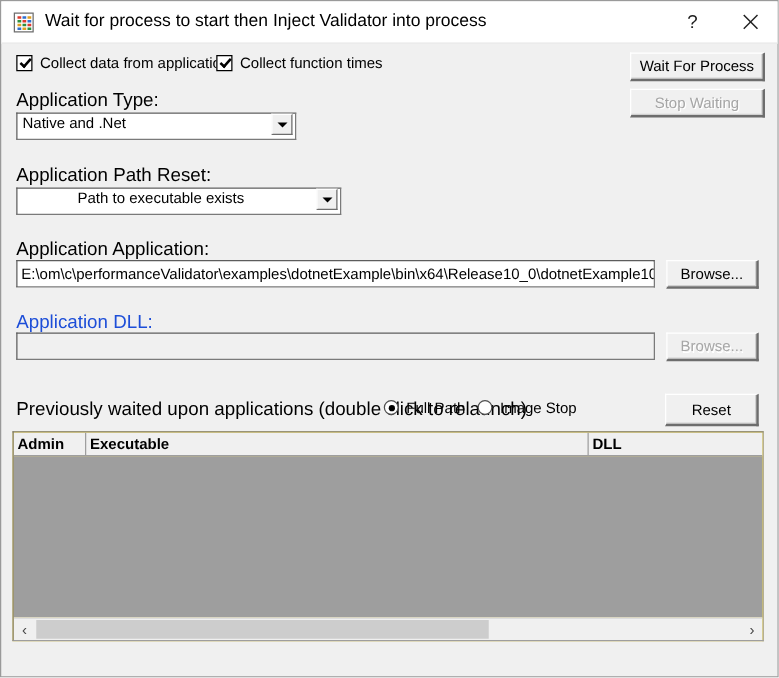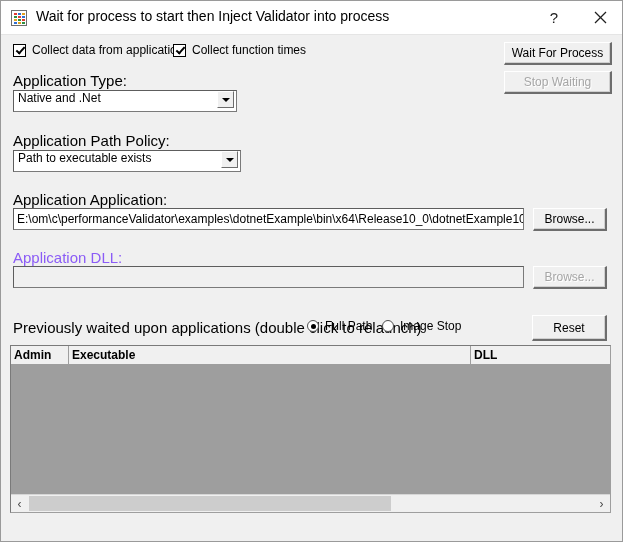--- a/index.html
+++ b/index.html
@@ -66,21 +66,21 @@
   .tb-close { right: 1px; }
   .tb-close svg { display: block; }
 
   
   .lbl {
     position: absolute;
     font-size: 15px;
     color: #000000;
     white-space: nowrap;
   }
-  .lbl.disabled { color: #8b5cf6; }
+  .lbl.disabled { color: #1d4ed8; }
 
   
   .cbrow { position: absolute; display: flex; align-items: center; }
   .cbox {
     width: 13px; height: 13px;
     box-sizing: border-box;
     background: #ffffff;
     border: 1px solid #000000;
     position: relative;
     flex: 0 0 auto;
@@ -307,22 +307,22 @@
 
   <div class="btn disabled" style="left:503px; top:70px; width:108px; height:23px;">Stop Waiting</div>
   <div class="btn" style="left:503px; top:41px; width:108px; height:23px;">Wait For Process</div>
 
   <div class="lbl" style="left:12px; top:71px;">Application Type:</div>
   <div class="combo" style="left:12px; top:89px; width:224px; height:22px;">
     <span class="cval">Native and .Net</span>
     <span class="carrow"></span>
   </div>
 
-  <div class="lbl" style="left:12px; top:131px;">Application Path Policy:</div>
-  <div class="combo" style="left:12px; top:149px; width:228px; height:22px;">
+  <div class="lbl" style="left:12px; top:131px;">Application Path Reset:</div>
+  <div class="combo" style="left:12px; top:149px; width:260px; height:22px;padding-left:44px;">
     <span class="cval">Path to executable exists</span>
     <span class="carrow"></span>
   </div>
 
   <div class="lbl" style="left:12px; top:190px;">Application Application:</div>
   <div class="field" style="left:12px; top:207px; width:511px; height:22px;" title="E:\om\c\performanceValidator\examples\dotnetExample\bin\x64\Release10_0\dotnetExample10_0.exe">E:\om\c\performanceValidator\examples\dotnetExample\bin\x64\Release10_0\dotnetExample10_0.exe</div>
   <div class="btn" style="left:532px; top:207px; width:74px; height:23px;">Browse...</div>
 
   <div class="lbl disabled" style="left:12px; top:248px;">Application DLL:</div>
   <div class="field disabled" style="left:12px; top:265px; width:511px; height:22px;" placeholder=""></div>

